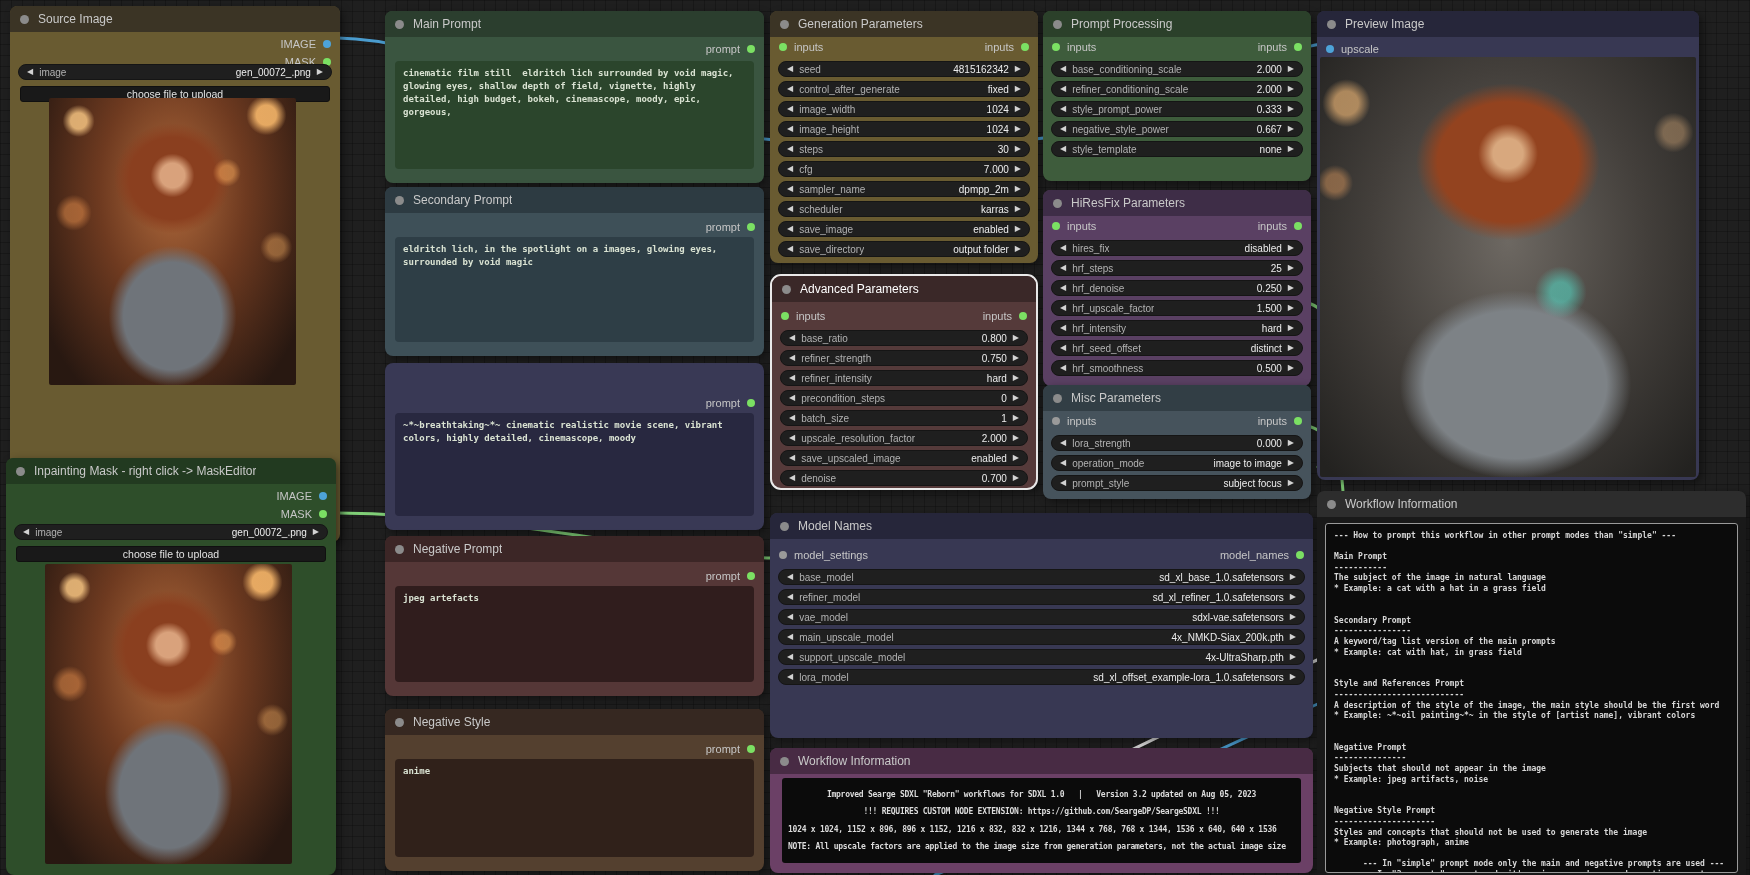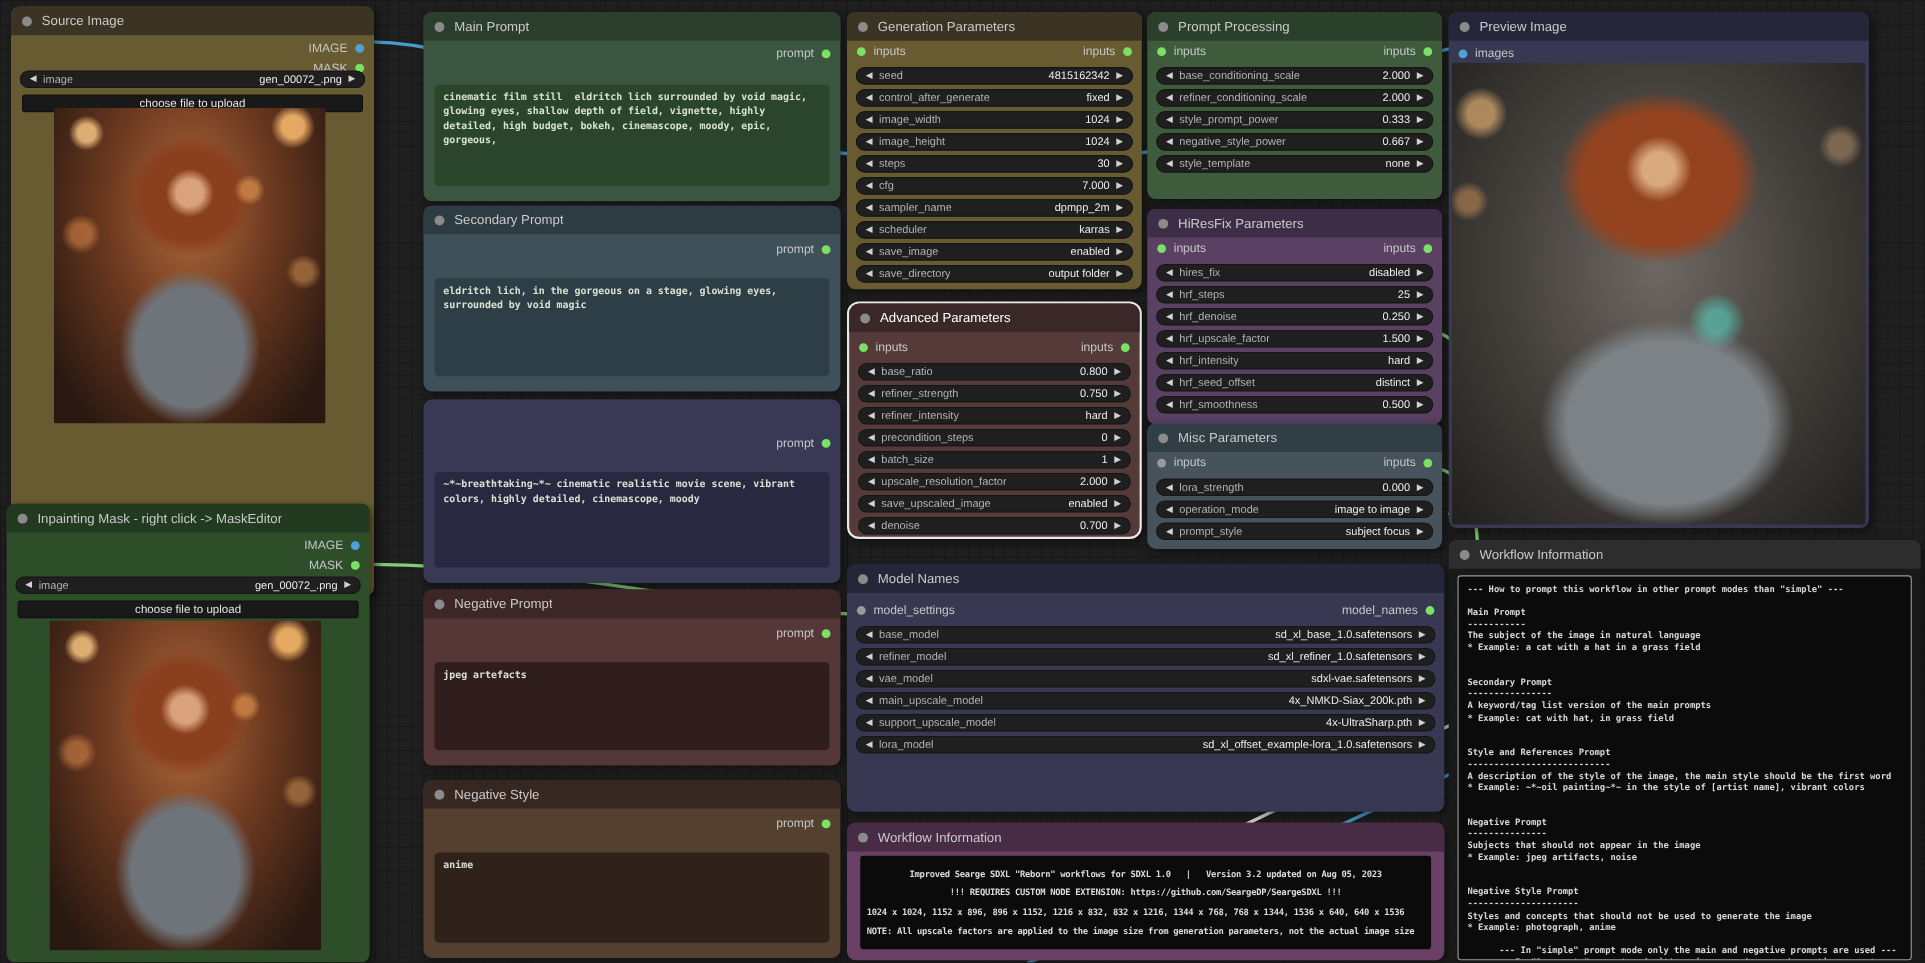--- a/index.html
+++ b/index.html
@@ -51,21 +51,21 @@
   .upload {
     position:absolute; left:10px; right:10px; height:16px;
     background:#191919; color:#e2e2e2; font-size:10.5px; font-family:"Liberation Sans",sans-serif;
     border:1px solid #101010; border-radius:3px; cursor:pointer;
   }
 
   .ta {
     position:absolute; left:10px; right:10px; top:50px; bottom:14px;
     background:var(--ta); border-radius:4px; padding:6px 8px;
     font:bold 9px "DejaVu Sans Mono", monospace; color:#d9e2d2;
-    white-space:pre-wrap; line-height:1.45; overflow:hidden;margin-top:16px;
+    white-space:pre-wrap; line-height:1.45; overflow:hidden;
   }
 
   .infobox {
     position:absolute; background:#0b0b0b; border-radius:3px; overflow:hidden;
     font-family:"DejaVu Sans Mono", monospace; color:#dcdcdc;
   }
   #winfo-bottom-box { left:12px; right:12px; top:30px; bottom:10px; padding:8px 6px; display:flex; flex-direction:column; justify-content:space-around; }
   #winfo-bottom-box .il { font-size:8px; font-weight:bold; letter-spacing:-0.25px; white-space:pre; }
   #winfo-bottom-box .il.center { text-align:center; }
   #winfo-right-box { left:8px; right:8px; top:32px; bottom:8px; border:1px solid #9a9a9a; padding:7px 8px; }
@@ -174,21 +174,21 @@
 
   <div class="node" style="left:385px;top:187px;width:379px;height:169px;--hd:#2d3b42;--bd:#3e5058;--ta:#2e3e46">
     <div class="nheader">
       <span class="tdot"></span>
       <span class="ntitle">Secondary Prompt</span>
     </div>
     <div class="iorow out" style="top:32px">
       <span class="slabel">prompt</span>
       <span class="dot green"></span>
     </div>
-    <div class="ta">eldritch lich, in the gorgeous on a stage, glowing eyes, surrounded by void magic</div>
+    <div class="ta">eldritch lich, in the spotlight on a images, glowing eyes, surrounded by void magic</div>
   </div>
 
   <div class="node" style="left:385px;top:363px;width:379px;height:167px;--hd:#27273c;--bd:#393955;--ta:#282840">
     <div class="iorow out" style="top:32px">
       <span class="slabel">prompt</span>
       <span class="dot green"></span>
     </div>
     <div class="ta">~*~breathtaking~*~ cinematic realistic movie scene, vibrant colors, highly detailed, cinemascope, moody</div>
   </div>
 
@@ -577,21 +577,21 @@
     </div>
   </div>
 
   <div class="node" style="left:1317px;top:11px;width:382px;height:469px;--hd:#26263a;--bd:#383853">
     <div class="nheader">
       <span class="tdot"></span>
       <span class="ntitle">Preview Image</span>
     </div>
     <div class="iorow" style="left:9px;top:30px;gap:7px">
       <span class="dot blue"></span>
-      <span class="slabel">images</span>
+      <span class="slabel">upscale</span>
     </div>
     <div class="photo photo-cool" style="left:3px;right:3px;top:46px;bottom:3px"></div>
   </div>
 
   <div class="node" style="left:1317px;top:491px;width:429px;height:390px;--hd:#2d2d2d;--bd:#191919">
     <div class="nheader">
       <span class="tdot"></span>
       <span class="ntitle">Workflow Information</span>
     </div>
     <div class="infobox" id="winfo-right-box">

